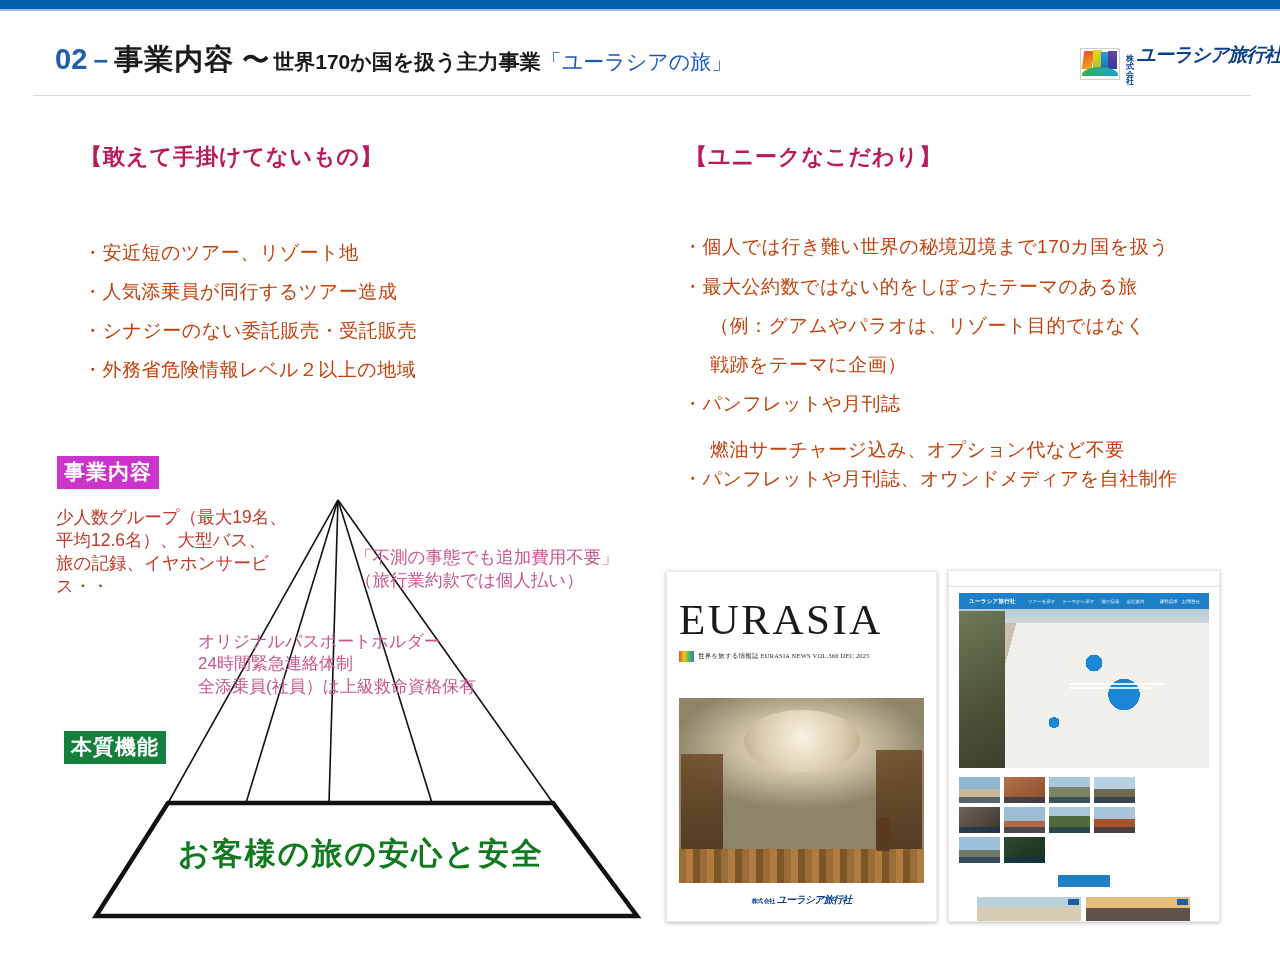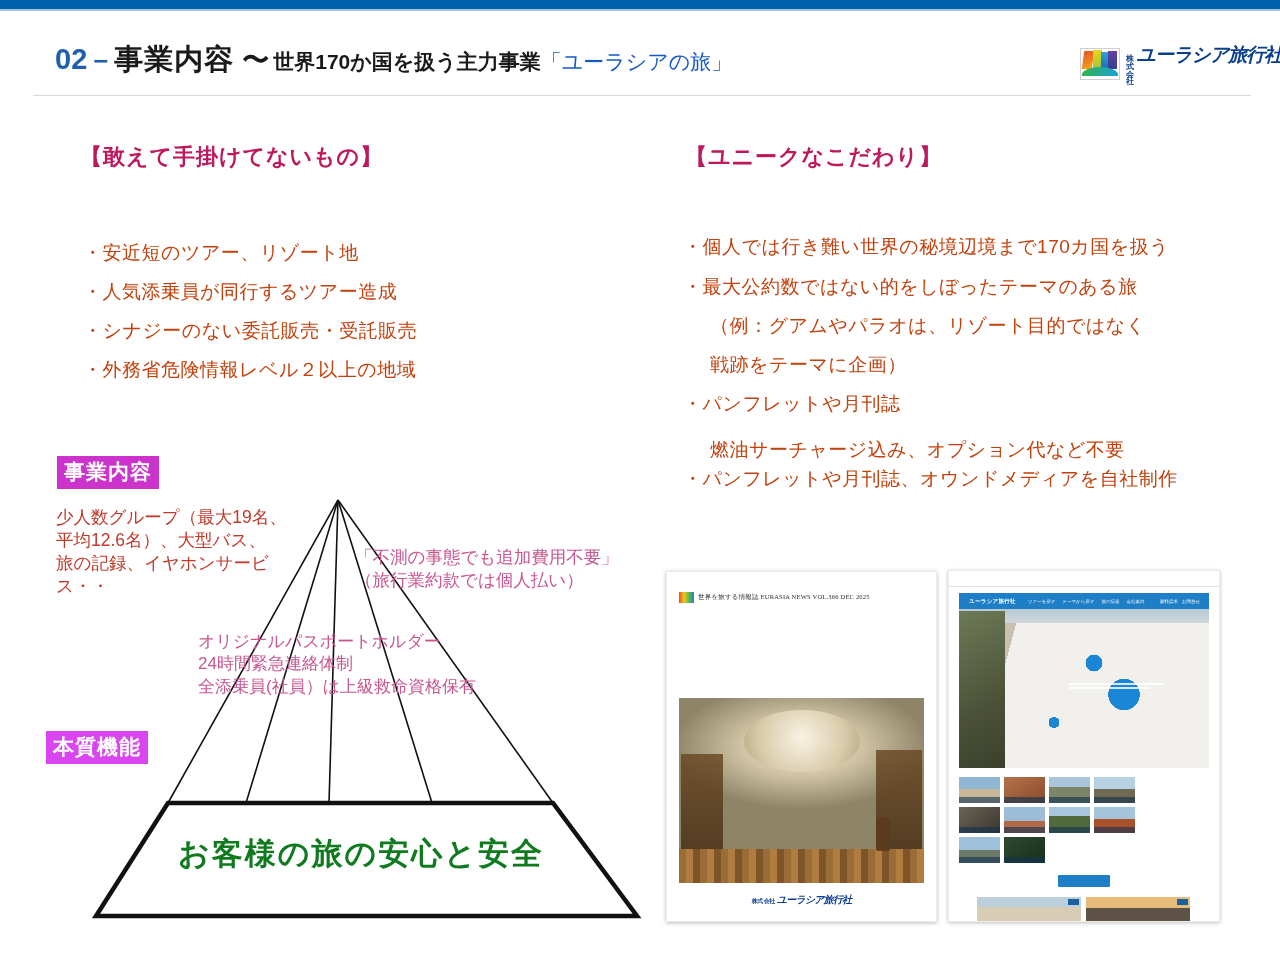--- a/index.html
+++ b/index.html
@@ -41,21 +41,21 @@
   .rcol-head{left:685px;top:142px;}
 
   .bullet{position:absolute;font-size:19px;color:#c2410c;white-space:nowrap;letter-spacing:0.5px;}
   .lb{left:83px;}
   .rb{left:683px;}
   .rb-ind{left:710px;}
 
   
   .badge{position:absolute;font-size:21px;font-weight:bold;color:#ffffff;padding:2px 7px 3px 7px;white-space:nowrap;letter-spacing:1px;}
   .badge-surface{left:57px;top:456px;background:#CC33CC;}
-  .badge-core{left:46px;top:731px;background:#d946ef;}
+  .badge-core{left:64px;top:731px;background:#15803d;}
 
   
   .pyramid{position:absolute;left:60px;top:480px;width:620px;height:460px;}
   .pyr-svg{position:absolute;left:0;top:0;}
 
   
   .ptxt{position:absolute;white-space:pre;line-height:1.32;}
   .ptxt-red{left:56px;top:506px;font-size:17.5px;color:#C0392B;}
   .ptxt-pink-r{left:355px;top:546px;font-size:17.5px;color:#C9558F;}
   .ptxt-pink-m{left:198px;top:631px;font-size:17px;color:#C9558F;}
@@ -199,20 +199,21 @@
 ス・・</div>
 <div class="ptxt ptxt-pink-r">「不測の事態でも追加費用不要」
 （旅行業約款では個人払い）</div>
 <div class="ptxt ptxt-pink-m">オリジナルパスポートホルダー
 24時間緊急連絡体制
 全添乗員(社員）は上級救命資格保有</div>
 <div class="base-text">お客様の旅の安心と安全</div>
 
 <div class="mag">
   <div class="mag-inner">
+    <div class="mag-title">EURASIA</div>
     <div class="mag-strip">
       <div class="mag-chip"></div>
       <div class="mag-strip-txt">世界を旅する情報誌  EURASIA NEWS VOL.366 DEC 2025</div>
     </div>
     <div class="mag-photo">
       <div class="mp-dome"></div>
       <div class="mp-shelfL"></div>
       <div class="mp-shelfR"></div>
       <div class="mp-band"></div>
       <div class="mp-fig"></div>

